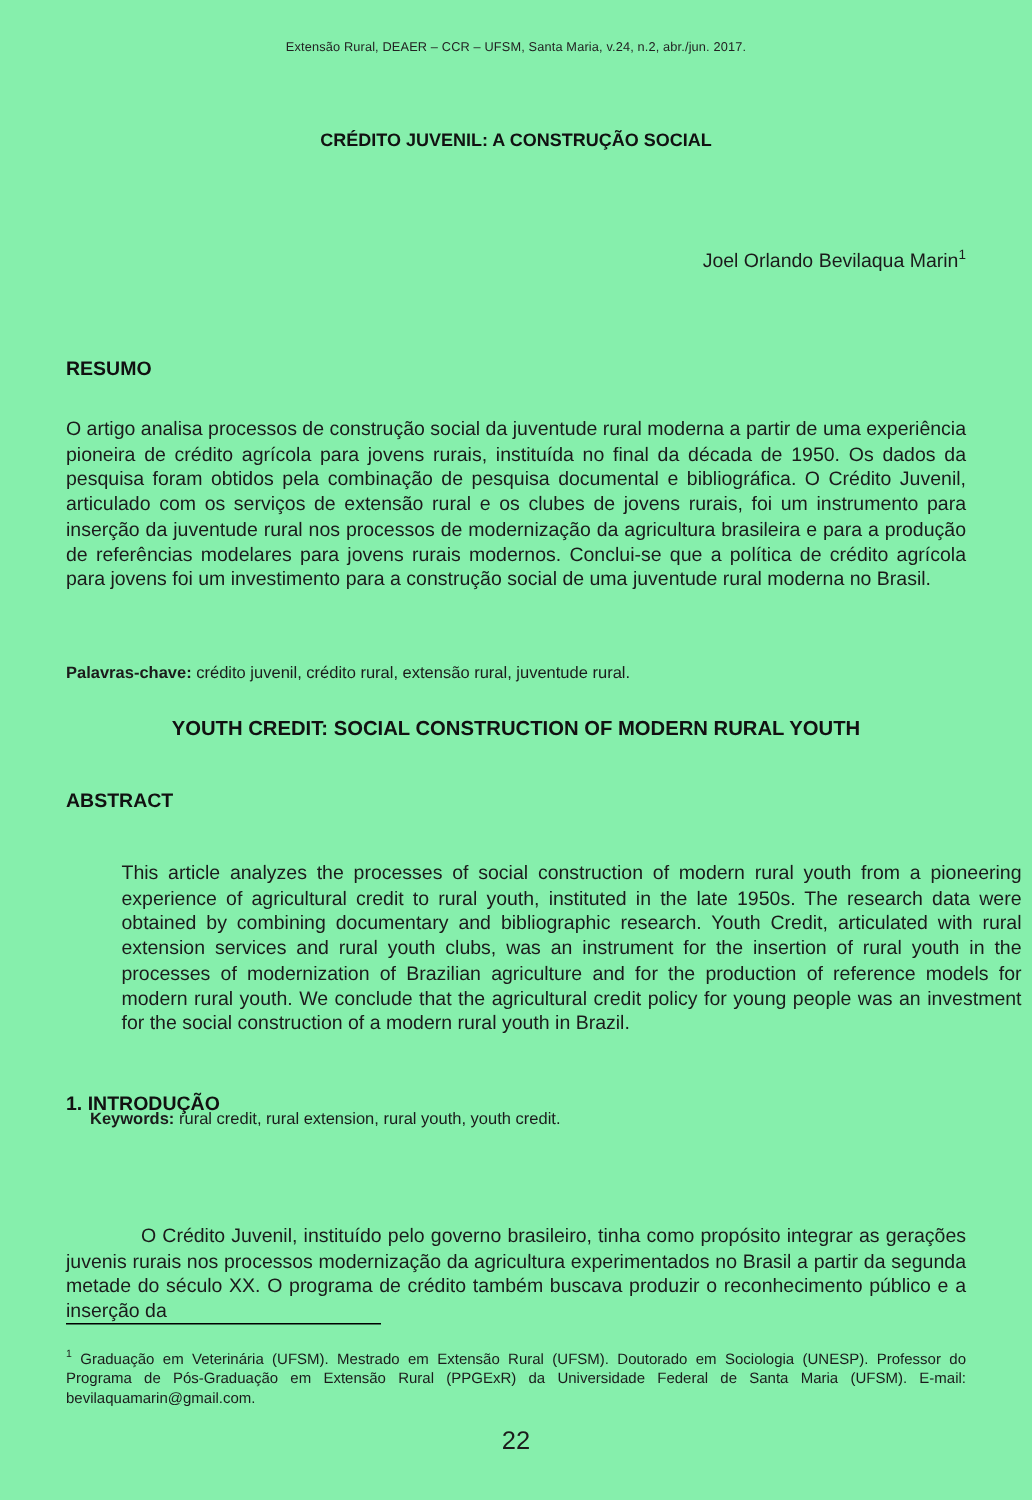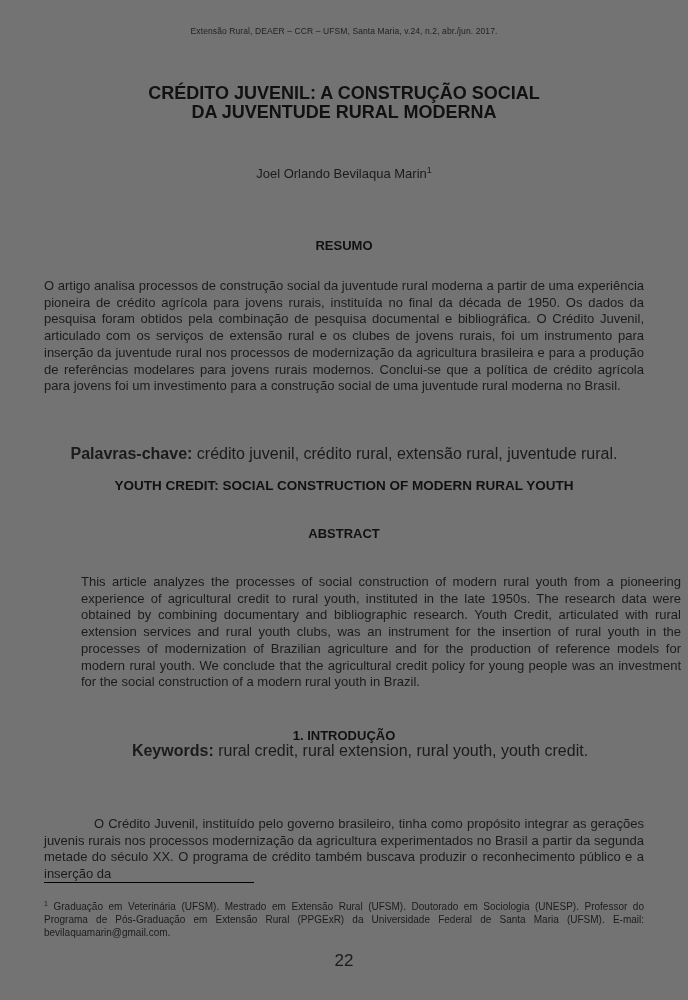--- a/index.html
+++ b/index.html
@@ -1,69 +1,68 @@
 <!DOCTYPE html>
 <html><head>
 <meta charset="utf-8">
 <style>
   html, body { margin: 0; padding: 0; background: #ffffff; }
   .page {
     position: relative;
     width: 688px;
     height: 1000px;
-    background: #737373;
+    background: #86efac;
     font-family: "Liberation Sans", sans-serif;
     color: #1b1b1b;
     overflow: hidden;
   }
   .abs { position: absolute; left: 44px; width: 600px; }
   .journal-header {
     top: 26px;
     font-size: 8.5px;
     letter-spacing: 0.1px;
     text-align: center;
     color: #222;
   }
   .doc-title {
     top: 84px;
-    font-size: 18px;
+    font-size: 12px;
     font-weight: bold;
     line-height: 19px;
     text-align: center;
     color: #111;
   }
   .author-line {
     top: 166px;
     font-size: 13px;
-    text-align: center;
+    text-align: right;
     color: #1b1b1b;
   }
   sup { font-size: 9px; vertical-align: super; line-height: 0; }
   .section-heading {
     font-size: 13px;
     font-weight: bold;
     color: #111;
-    text-align: center;
   }
   .h-resumo { top: 238px; }
   .h-abstract { top: 526px; }
   .h-intro { top: 728px; }
   .body-par {
     font-size: 13px;
     line-height: 16.7px;
     text-align: justify;
     color: #1b1b1b;
   }
   .p-resumo { top: 265px; }
   .p-abstract { top: 561px; margin-left: 37px; }
   .p-intro { top: 803px; text-indent: 50px; }
   .kw-par {
-    font-size: 16px;
+    font-size: 11px;
     line-height: 16.7px;
-    text-align: center;
+    text-align: left;
     color: #1b1b1b;
   }
   .p-kw-pt { top: 430px; }
   .p-kw-en { top: 727px; padding-left: 16px; }
   .en-title {
     top: 478px;
     font-size: 13.5px;
     font-weight: bold;
     text-align: center;
     color: #111;
@@ -91,21 +90,20 @@
 </style>
 </head>
 <body>
 
 <div class="page">
 
   <div class="abs journal-header">Extensão Rural, DEAER – CCR – UFSM, Santa Maria, v.24, n.2, abr./jun. 2017.</div>
 
   <div class="abs doc-title">
     <div>CRÉDITO JUVENIL: A CONSTRUÇÃO SOCIAL</div>
-    <div>DA JUVENTUDE RURAL MODERNA</div>
   </div>
 
   <div class="abs author-line"><span>Joel Orlando Bevilaqua Marin</span><sup>1</sup></div>
 
   <div class="abs section-heading h-resumo">RESUMO</div>
 
   <p class="abs body-par p-resumo">O artigo analisa processos de construção social da juventude rural moderna a partir de uma experiência pioneira de crédito agrícola para jovens rurais, instituída no final da década de 1950. Os dados da pesquisa foram obtidos pela combinação de pesquisa documental e bibliográfica. O Crédito Juvenil, articulado com os serviços de extensão rural e os clubes de jovens rurais, foi um instrumento para inserção da juventude rural nos processos de modernização da agricultura brasileira e para a produção de referências modelares para jovens rurais modernos. Conclui-se que a política de crédito agrícola para jovens foi um investimento para a construção social de uma juventude rural moderna no Brasil.</p>
 
   <p class="abs kw-par p-kw-pt"><b>Palavras-chave:</b><span> crédito juvenil, crédito rural, extensão rural, juventude rural.</span></p>
 

